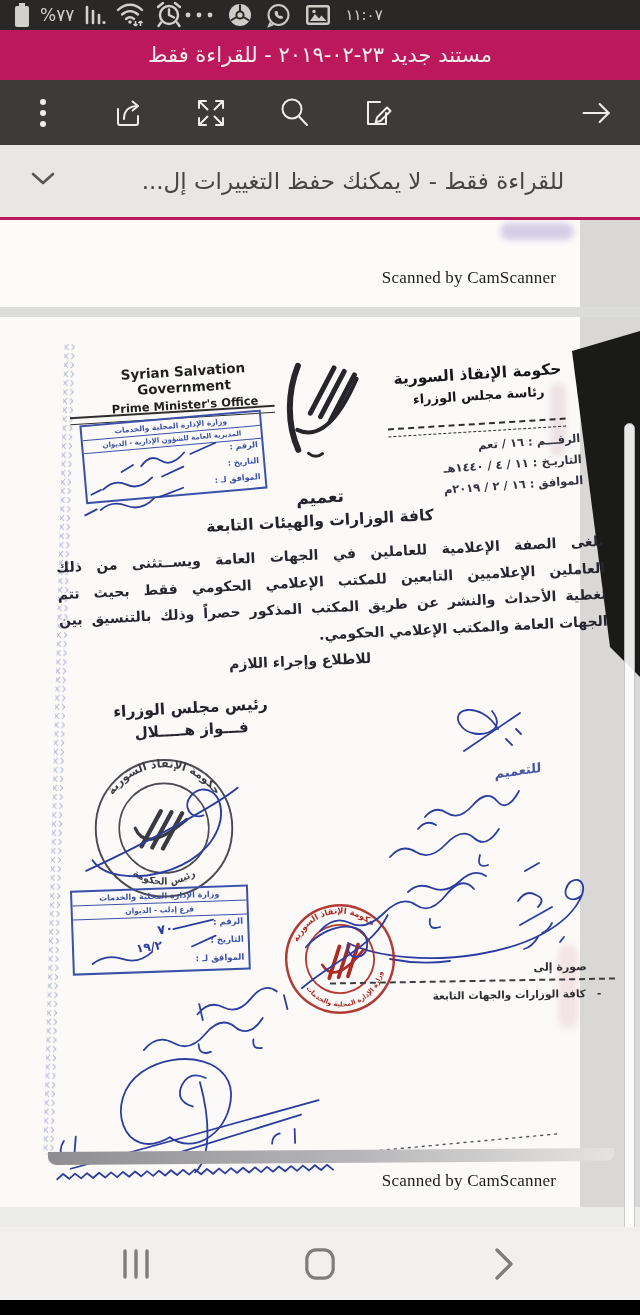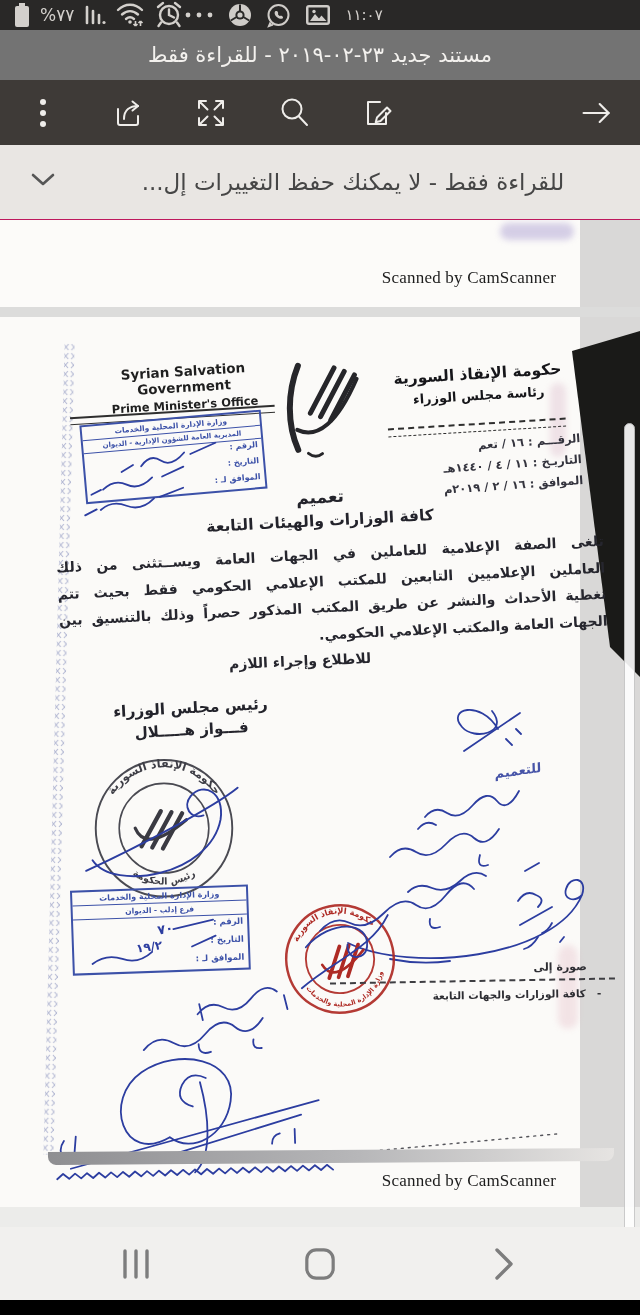--- a/index.html
+++ b/index.html
@@ -5,29 +5,29 @@
   html,body{margin:0;padding:0;background:#000;}
   .screen{position:relative;width:640px;height:1315px;overflow:hidden;
           font-family:"DejaVu Sans",sans-serif;display:flex;flex-direction:column;}
   
   .status-bar{height:30px;background:#292827;display:flex;align-items:center;
               justify-content:flex-start;padding:0 14px;box-sizing:border-box;color:#d3d0cc;}
   .sb-group{display:flex;align-items:center;gap:10px;}
   .sb-text{font-size:17px;color:#d3d0cc;}
   .sb-ic{display:inline-flex;}
   
-  .title-bar{height:50px;background:#737373;display:flex;align-items:center;justify-content:center;}
+  .title-bar{height:50px;background:#be185d;display:flex;align-items:center;justify-content:center;}
   .title-bar span{color:#f3f1ee;font-size:21px;}
   
   .toolbar{height:65px;background:#3e3a37;display:flex;align-items:center;padding:0 26px;box-sizing:border-box;gap:50px;}
   .tb-btn{width:34px;height:34px;display:flex;align-items:center;justify-content:center;background:none;border:none;padding:0;}
   .tb-ic{stroke:#efedea;fill:none;stroke-width:2;stroke-linecap:round;stroke-linejoin:round;}
   .tb-spacer{flex:1;}
   
-  .banner{height:75px;background:#e9e6e3;border-bottom:1px solid #be185d;display:flex;
+  .banner{height:75px;background:#e9e6e3;border-bottom:3px solid #be185d;display:flex;
           align-items:center;justify-content:flex-start;padding:0 30px;box-sizing:border-box;gap:40px;}
   .banner-text{color:#464646;font-size:23px;direction:rtl;flex:1;text-align:center;}
   
   .content{position:relative;height:1007px;background:#d9d8d7;overflow:hidden;}
   .page{position:absolute;left:0;width:580px;background:#fcfbf9;}
   .page1{top:0;height:87px;}
   .page-divider{position:absolute;top:87px;left:0;width:640px;height:10px;background:#dcdcdb;}
   .page2{top:97px;height:890px;background:#fbfaf8;}
   .strip{position:absolute;top:987px;left:0;width:640px;height:20px;background:#ececea;}
   .watermark{position:absolute;font-family:"Liberation Serif","DejaVu Serif",serif;

